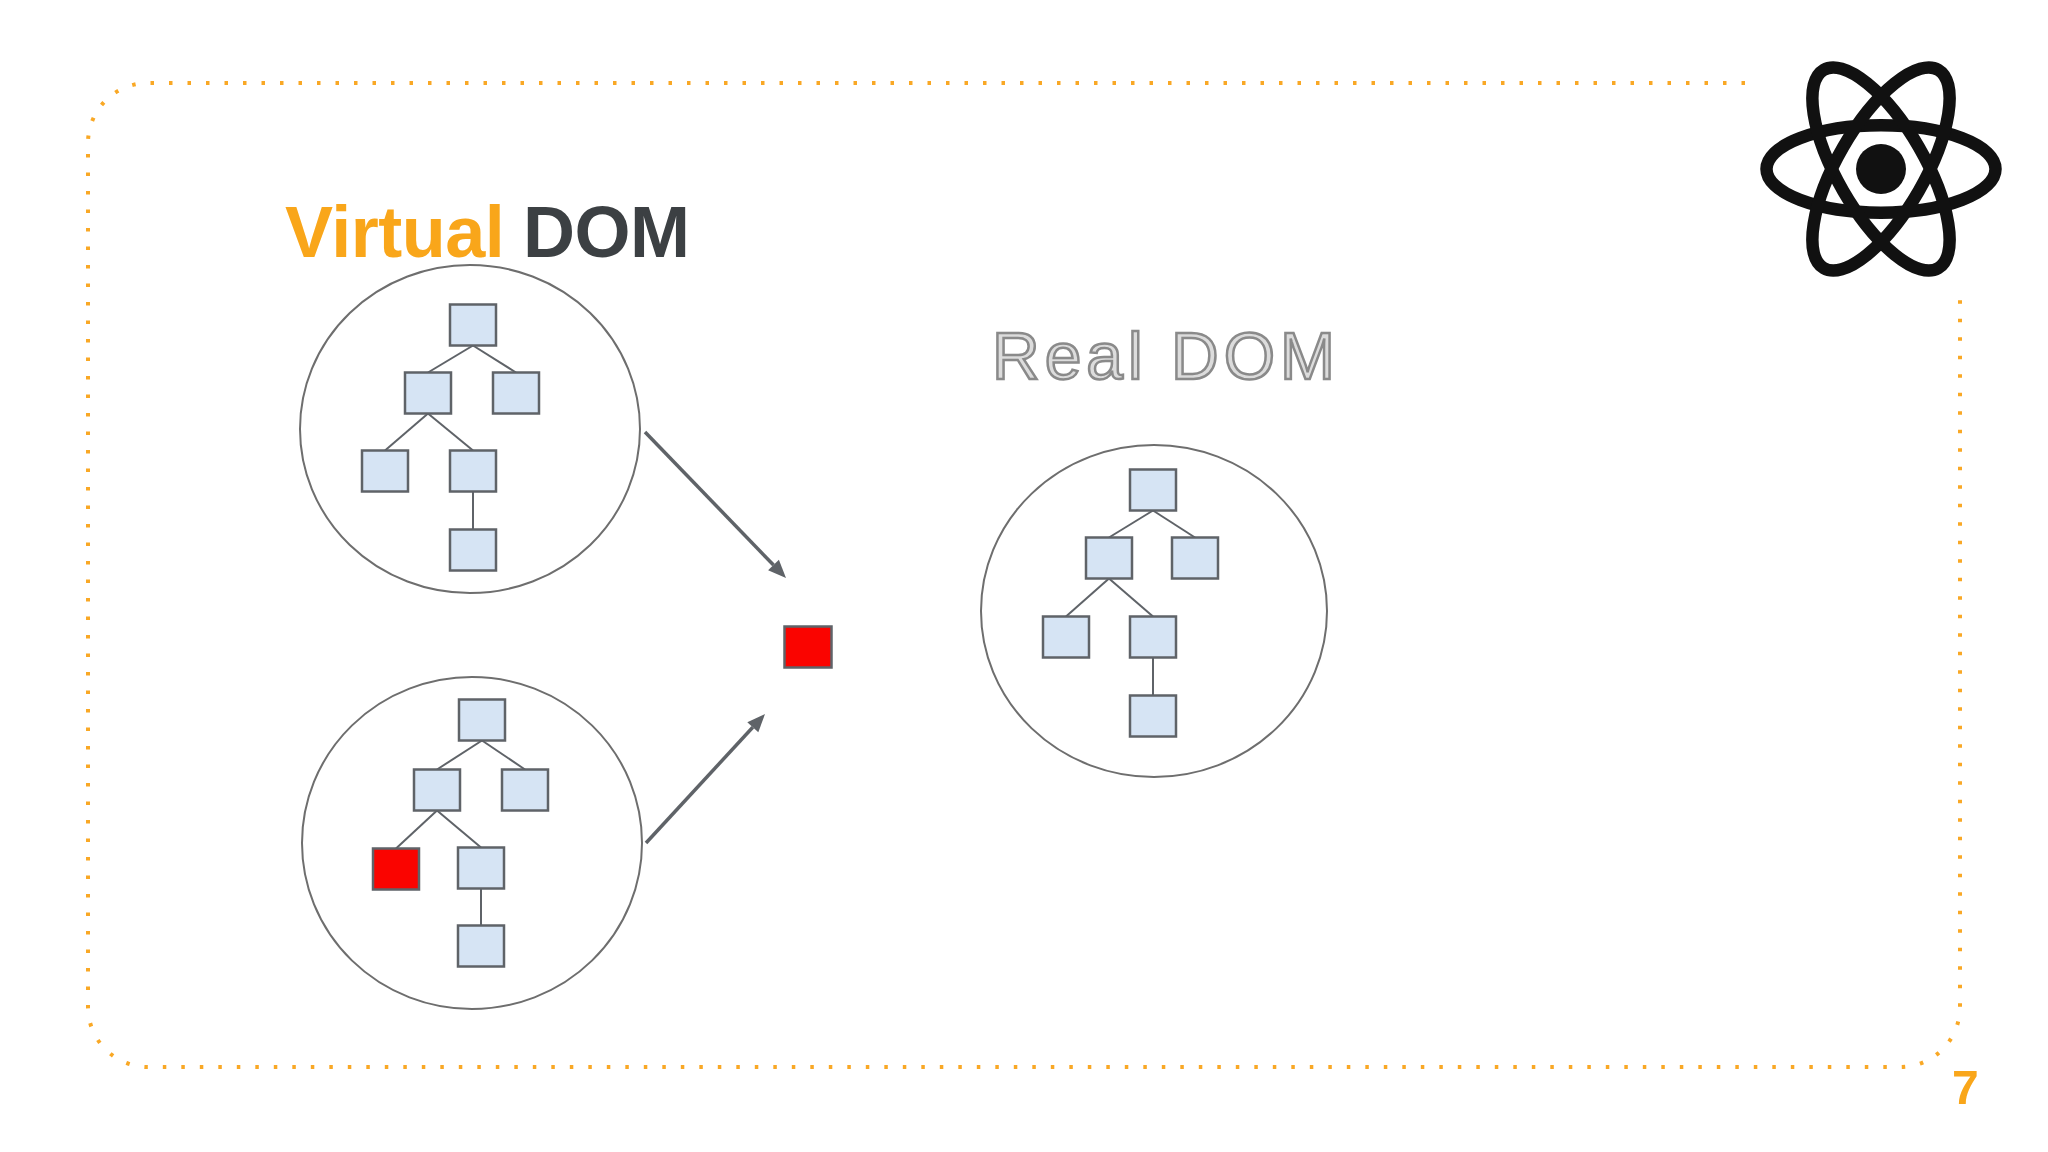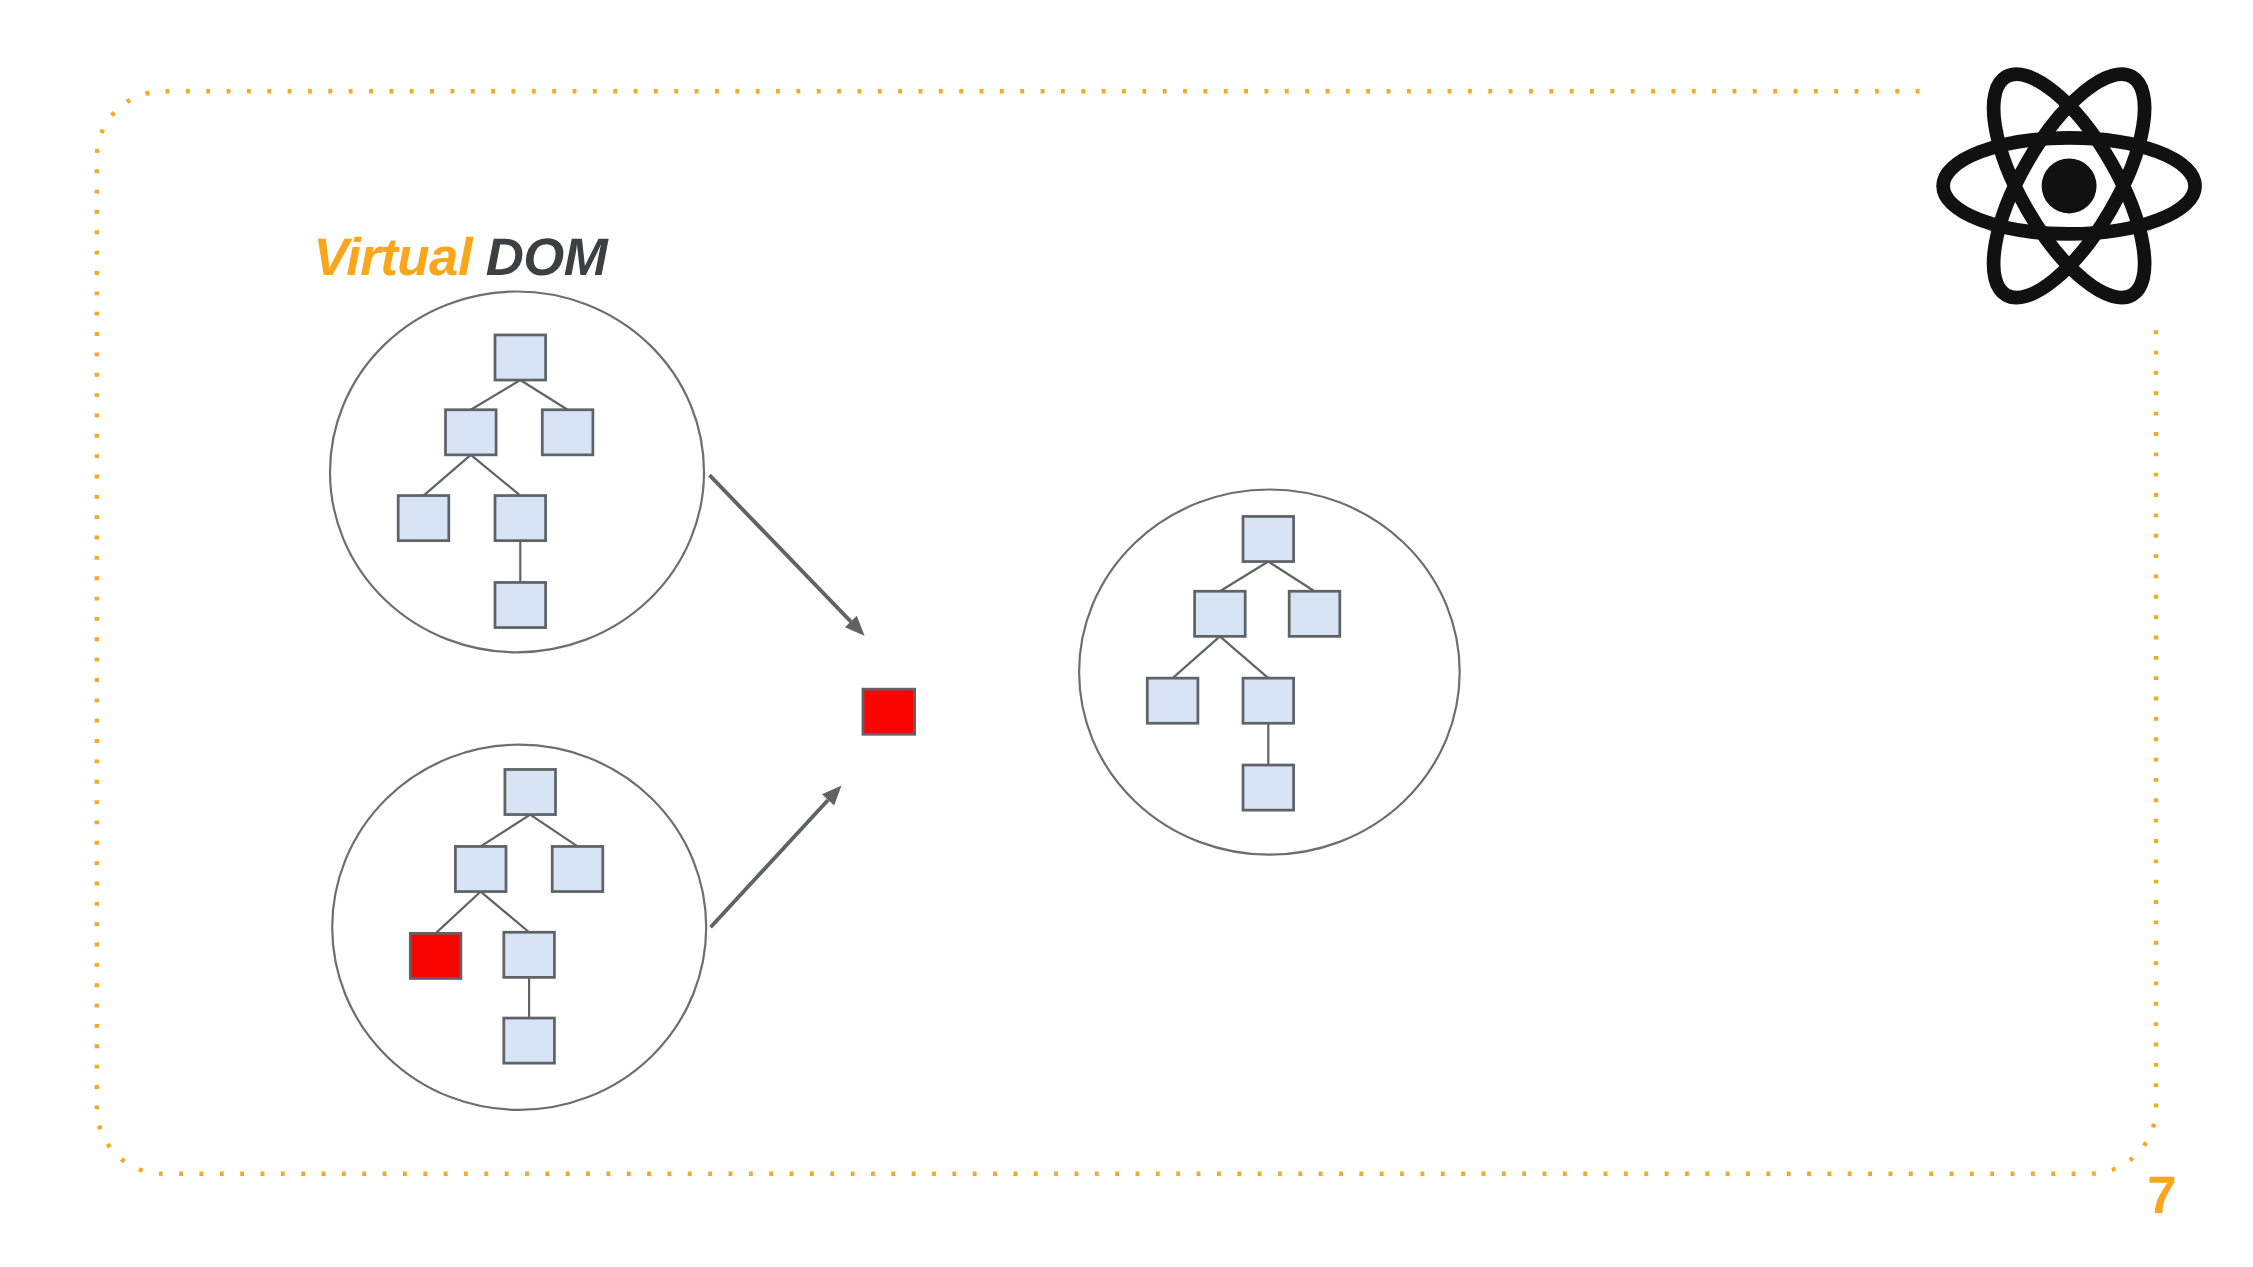--- a/index.html
+++ b/index.html
@@ -14,23 +14,23 @@
 
   .border-path{
     fill:none;
     stroke:var(--border-dots,#F9A825);
     stroke-width:4;
     stroke-dasharray:3.5 15;
     stroke-linecap:butt;
   }
 
   .title{
-    position:absolute;left:285px;top:167px;
-    font-size:48px;line-height:72px;font-weight:800;
-    letter-spacing:-0.5px;white-space:nowrap;font-style:italic;
+    position:absolute;left:285px;top:148px;
+    font-size:72px;line-height:72px;font-weight:800;
+    letter-spacing:-0.5px;white-space:nowrap;
   }
   .title .accent{color:var(--accent-orange,#F9A61A);margin-right:0.26em;}
   .title .dark{color:var(--title-dark,#3C4043);}
 
   .real-dom-label{
     position:absolute;left:948px;top:320px;width:436px;
     text-align:center;
     font-size:66px;line-height:72px;font-weight:400;
     letter-spacing:5px;white-space:nowrap;
     color:var(--real-dom-text-fill,#C9C9C9);
@@ -105,20 +105,21 @@
       <polygon points="786,578 778.8905904156051,559.8421836290453 768.1008419819078,570.2624201300815" fill="#5F6368"></polygon>
       <line x1="646" y1="843" x2="752.7952185138794" y2="727.2303933757106" stroke="#5F6368" stroke-width="3.5"></line>
       <polygon points="765,714 747.2825546073333,722.1450677564936 758.3078824204255,732.3157189949276" fill="#5F6368"></polygon>
       <rect x="784.5" y="626.5" width="47" height="41" fill="#FA0400" stroke="#5F6368" stroke-width="2.5"></rect>
     </svg>
 
   <h1 class="title">
     <span class="accent">Virtual</span><span class="dark">DOM</span>
   </h1>
 
+  <div class="real-dom-label">Real DOM</div>
 
   <svg class="react-logo" viewBox="-12.2 -11.6 24.4 23.2">
     <ellipse class="orbit" cx="0" cy="0" rx="11" ry="4.2"></ellipse>
     <ellipse class="orbit" cx="0" cy="0" rx="11" ry="4.2" transform="rotate(60)"></ellipse>
     <ellipse class="orbit" cx="0" cy="0" rx="11" ry="4.2" transform="rotate(120)"></ellipse>
     <circle class="nucleus" cx="0" cy="0" r="2.4"></circle>
   </svg>
 
   <div class="page-number">7</div>
 

